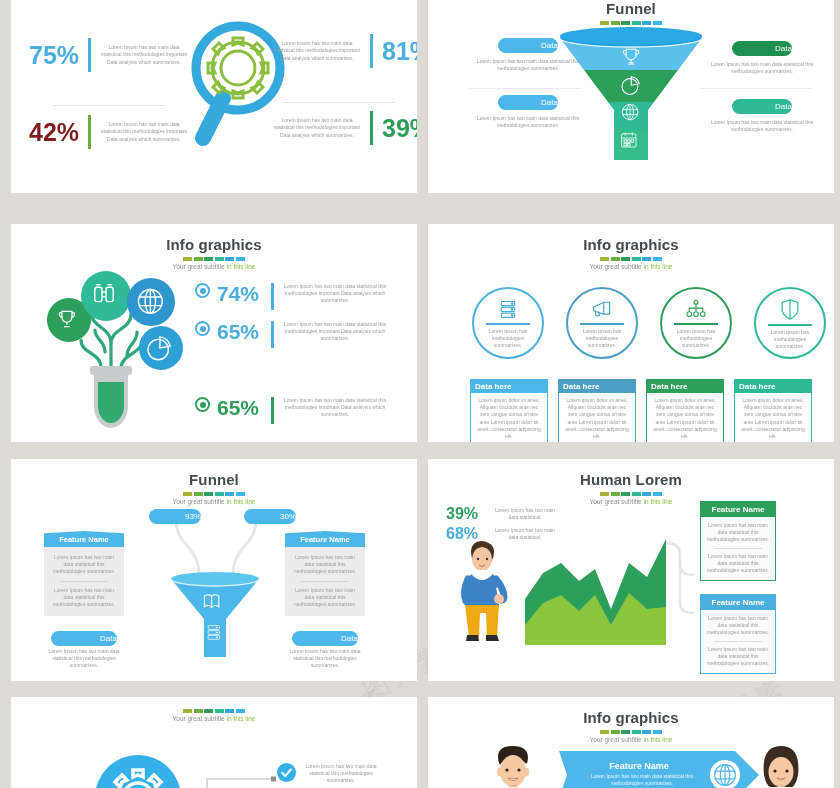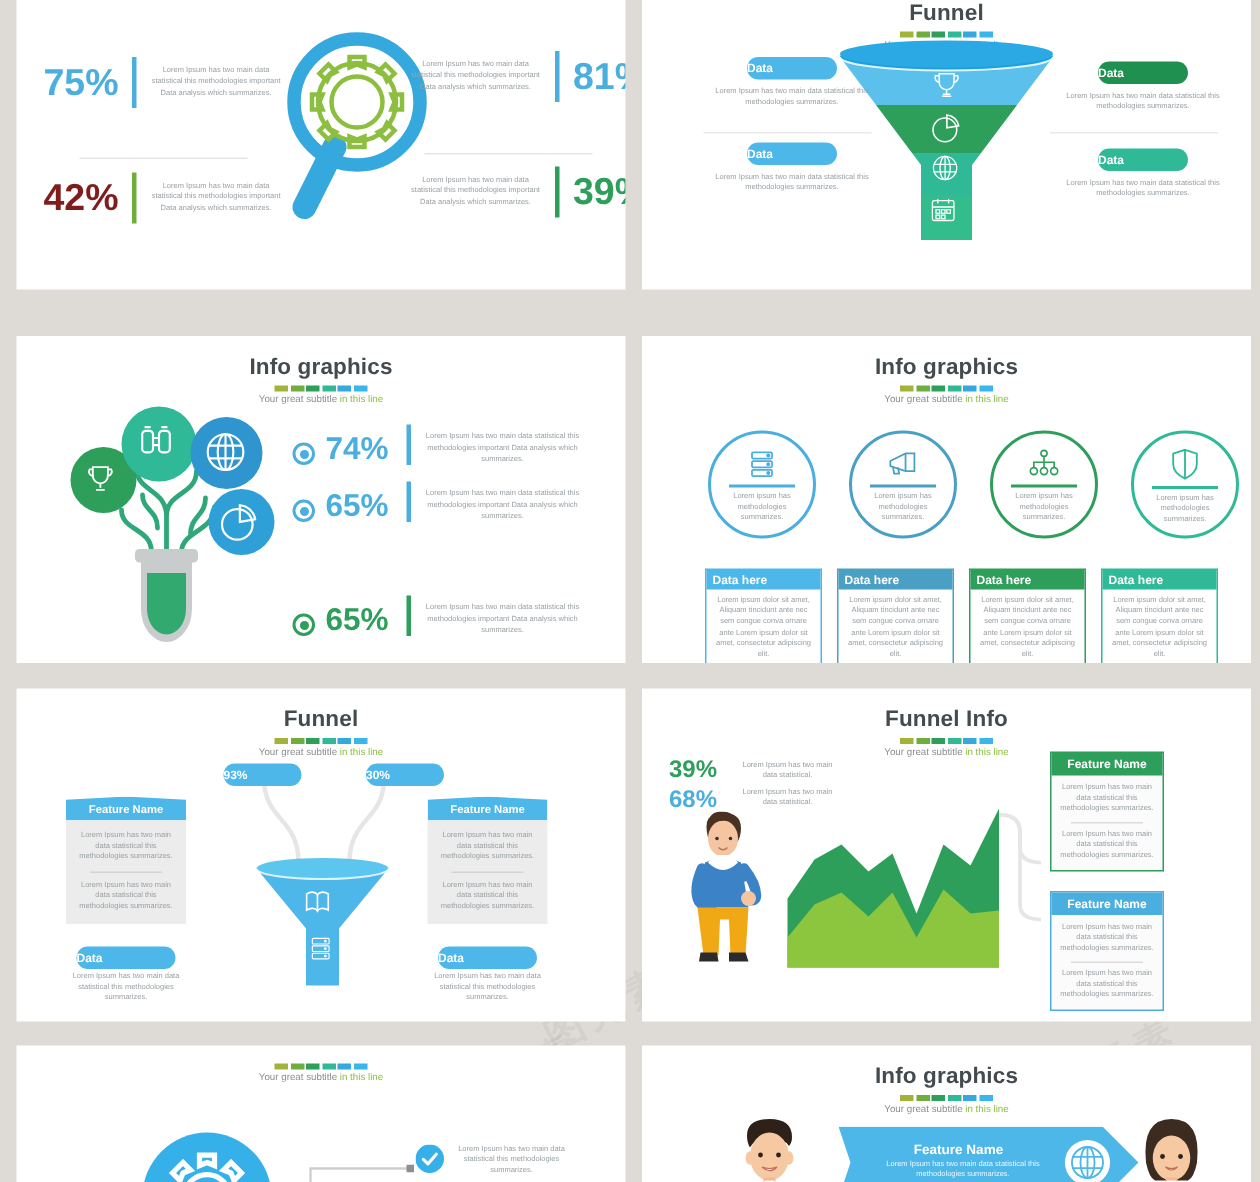--- a/index.html
+++ b/index.html
@@ -42,28 +42,28 @@
   
   #s1 .row{ position:absolute; display:flex; align-items:center; }
   #s1 .pct{ font-size:25px; font-weight:bold; line-height:25px; }
   #s1 .bar{ width:3px; height:34px; margin:0 9px; }
   #s1 .txt{ width:88px; }
   #s1 .divider{ position:absolute; height:1px; background:#e3e6e7; }
   .mag-wrap{ position:absolute; left:175px; top:34px; width:100px; height:135px; }
 
   
   .pill{
-    border-radius:10px; color:#fff; font-size:8px; font-weight:bold;
-    text-align:left; padding:3px 0; width:60px;
+    border-radius:10px; color:#fff; font-size:8px; font-weight:normal;
+    text-align:right; padding:3px 0; width:60px;
   }
   #s2 .blk{ position:absolute; width:128px; }
   #s2 .divider{ position:absolute; height:1px; background:#e8eaeb; width:112px; }
 
   
-  #s3 .irow{ position:absolute; display:flex; align-items:flex-end; }
+  #s3 .irow{ position:absolute; display:flex; align-items:flex-start; }
   #s3 .dot{
     width:15px;height:15px;border-radius:50%;border:2px solid;position:relative;
     margin-right:7px;
   }
   #s3 .dot::after{
     content:''; position:absolute; left:50%; top:50%; width:6px; height:6px;
     border-radius:50%; transform:translate(-50%,-50%); background:currentColor;
   }
   #s3 .pct{ font-size:21px; font-weight:bold; line-height:21px; width:52px; }
   #s3 .bar{ width:3px; height:27px; margin:0 8px 0 2px; }
@@ -465,39 +465,39 @@
         <div class="sep"></div>
         <div class="p">Lorem Ipsum has two main data statistical this methodologies summarizes.</div>
       </div>
     </div>
     <div class="pill" style="position:absolute;left:281px;top:172px;background:#4db7ea;width:66px;">Data</div>
     <div class="p" style="position:absolute;left:268px;top:189px;width:92px;">Lorem Ipsum has two main data statistical this methodologies summarizes.</div>
   </div>
 
   <div class="slide" id="s6" style="left:428px;top:459px;width:406px;height:222px;">
     <div class="s-head" style="margin-top:12px;">
-      <div class="s-title">Funnel Info</div>
+      <div class="s-title">Human Lorem</div>
       <div class="s-swatches">
         <i style="background:#a3b33a"></i>
           <i style="background:#6fae3e"></i>
           <i style="background:#2e9e5b"></i>
         <i style="background:#2fb997"></i>
           <i style="background:#35a8dd"></i>
           <i style="background:#39b6ec"></i>
       </div>
       <div class="s-sub">
         <span>Your great subtitle </span><b>in this line</b>
       </div>
     </div>
 
     <div style="position:absolute;left:18px;top:46px;display:flex;align-items:center;">
       <div style="font-size:16px;font-weight:bold;color:#2e9e5b;width:38px;">39%</div>
       <div class="p" style="width:70px;margin-left:6px;">Lorem Ipsum has two main data statistical.</div>
     </div>
-    <div style="position:absolute;left:18px;top:66px;display:flex;align-items:flex-start;">
+    <div style="position:absolute;left:18px;top:66px;display:flex;align-items:center;">
       <div style="font-size:16px;font-weight:bold;color:#4aaede;width:38px;">68%</div>
       <div class="p" style="width:70px;margin-left:6px;">Lorem Ipsum has two main data statistical.</div>
     </div>
 
     <svg style="position:absolute;left:22px;top:82px;" width="66" height="110" viewBox="0 0 66 110">
       <path d="M20 40 q13 -8 24 0 l4 6 -8 4 -18 0 -6 -4 z" fill="#3b83c6"></path>
       <path d="M21 10 q0 -9 11 -9 q12 0 12 10 q0 12 -11 15 q-12 -2 -12 -16z" fill="#4a3222"></path>
       <ellipse cx="32" cy="18" rx="10" ry="12" fill="#f4c5a0"></ellipse>
       <path d="M22 10 q8 -7 20 -2 q-2 -8 -11 -8 q-9 0 -9 10z" fill="#4a3222"></path>
       <circle cx="28" cy="18" r="1.2" fill="#333"></circle>

